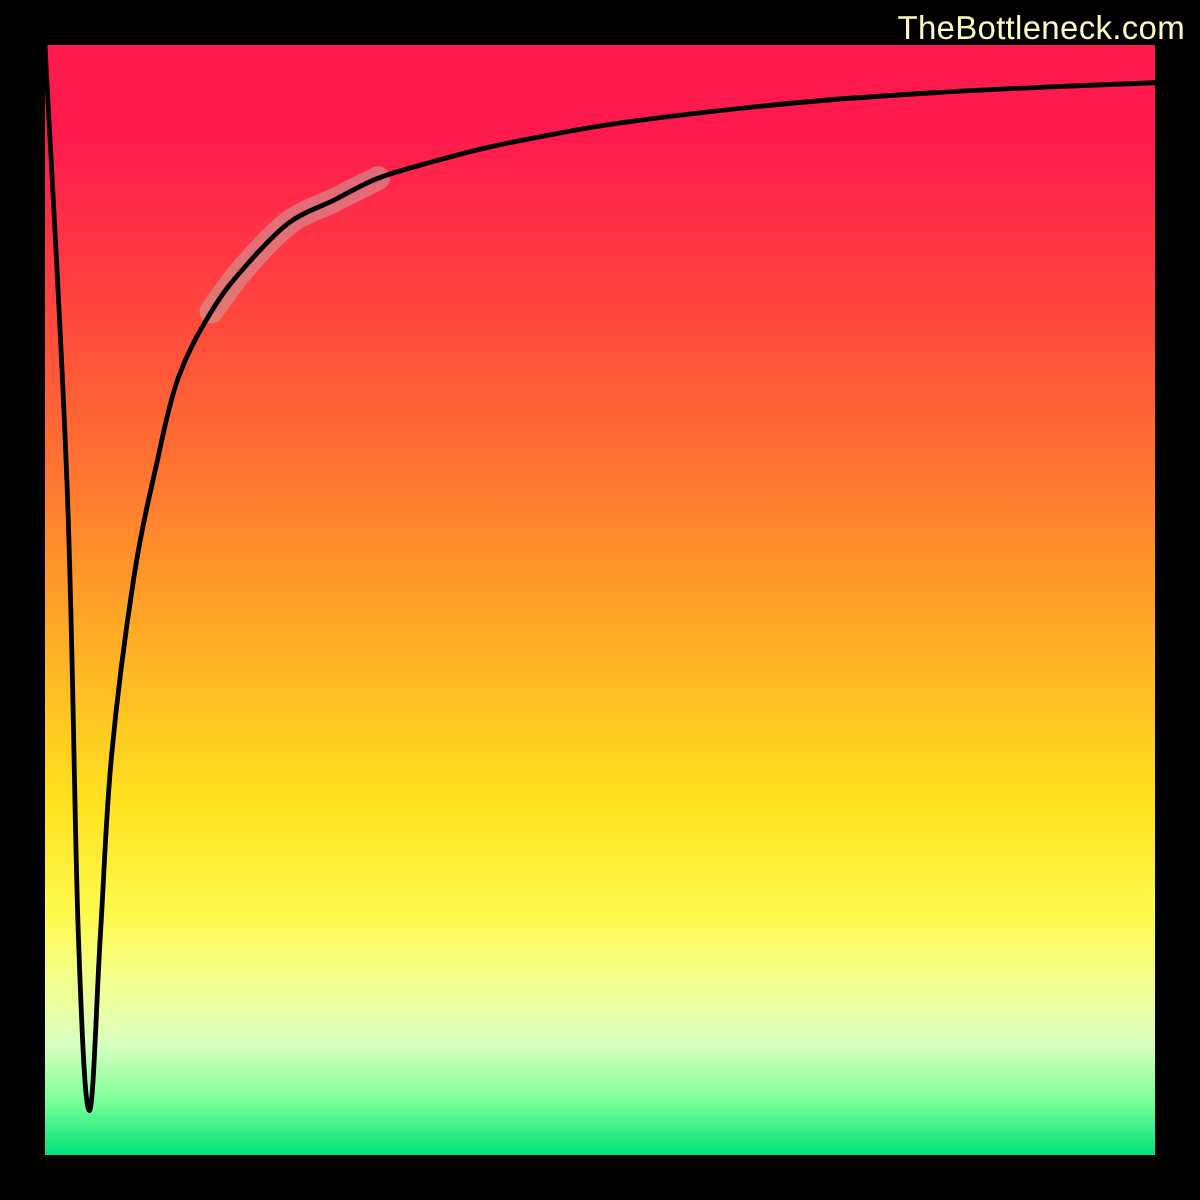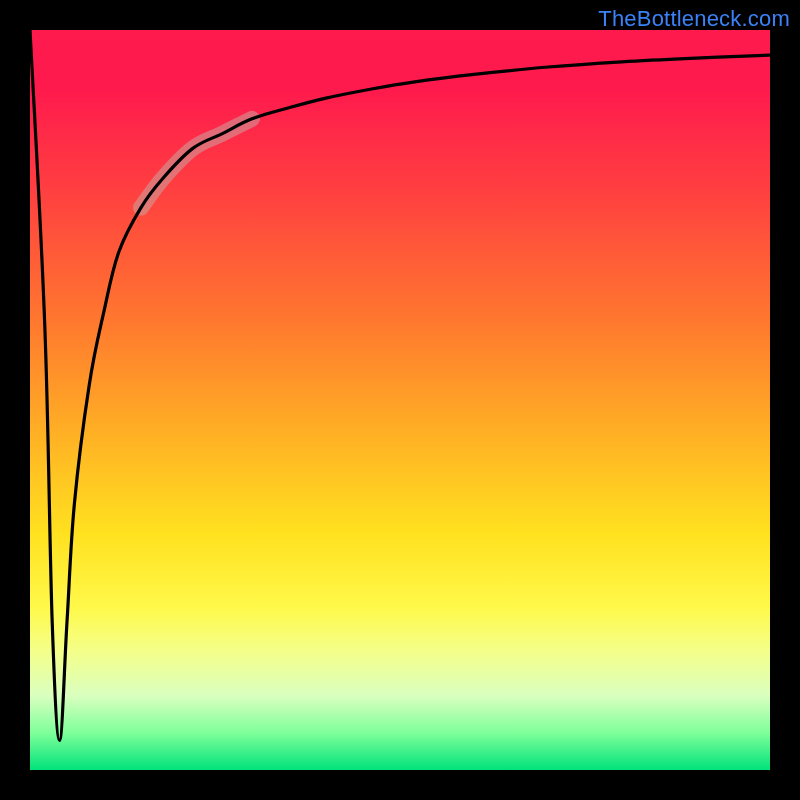--- a/index.html
+++ b/index.html
@@ -42,21 +42,21 @@
     left: 0;
     top: 0;
     width: 740px;
     height: 740px;
     overflow: visible;
   }
   .watermark {
     position: absolute;
     top: 6px;
     right: 10px;
-    color: #3b82f6;
+    color: #fef9c3;
     font-size: 22px;
     font-weight: 400;
     letter-spacing: 0.2px;
     user-select: none;
   }
 </style>
 </head>
 <body>
 
 <div class="stage">

